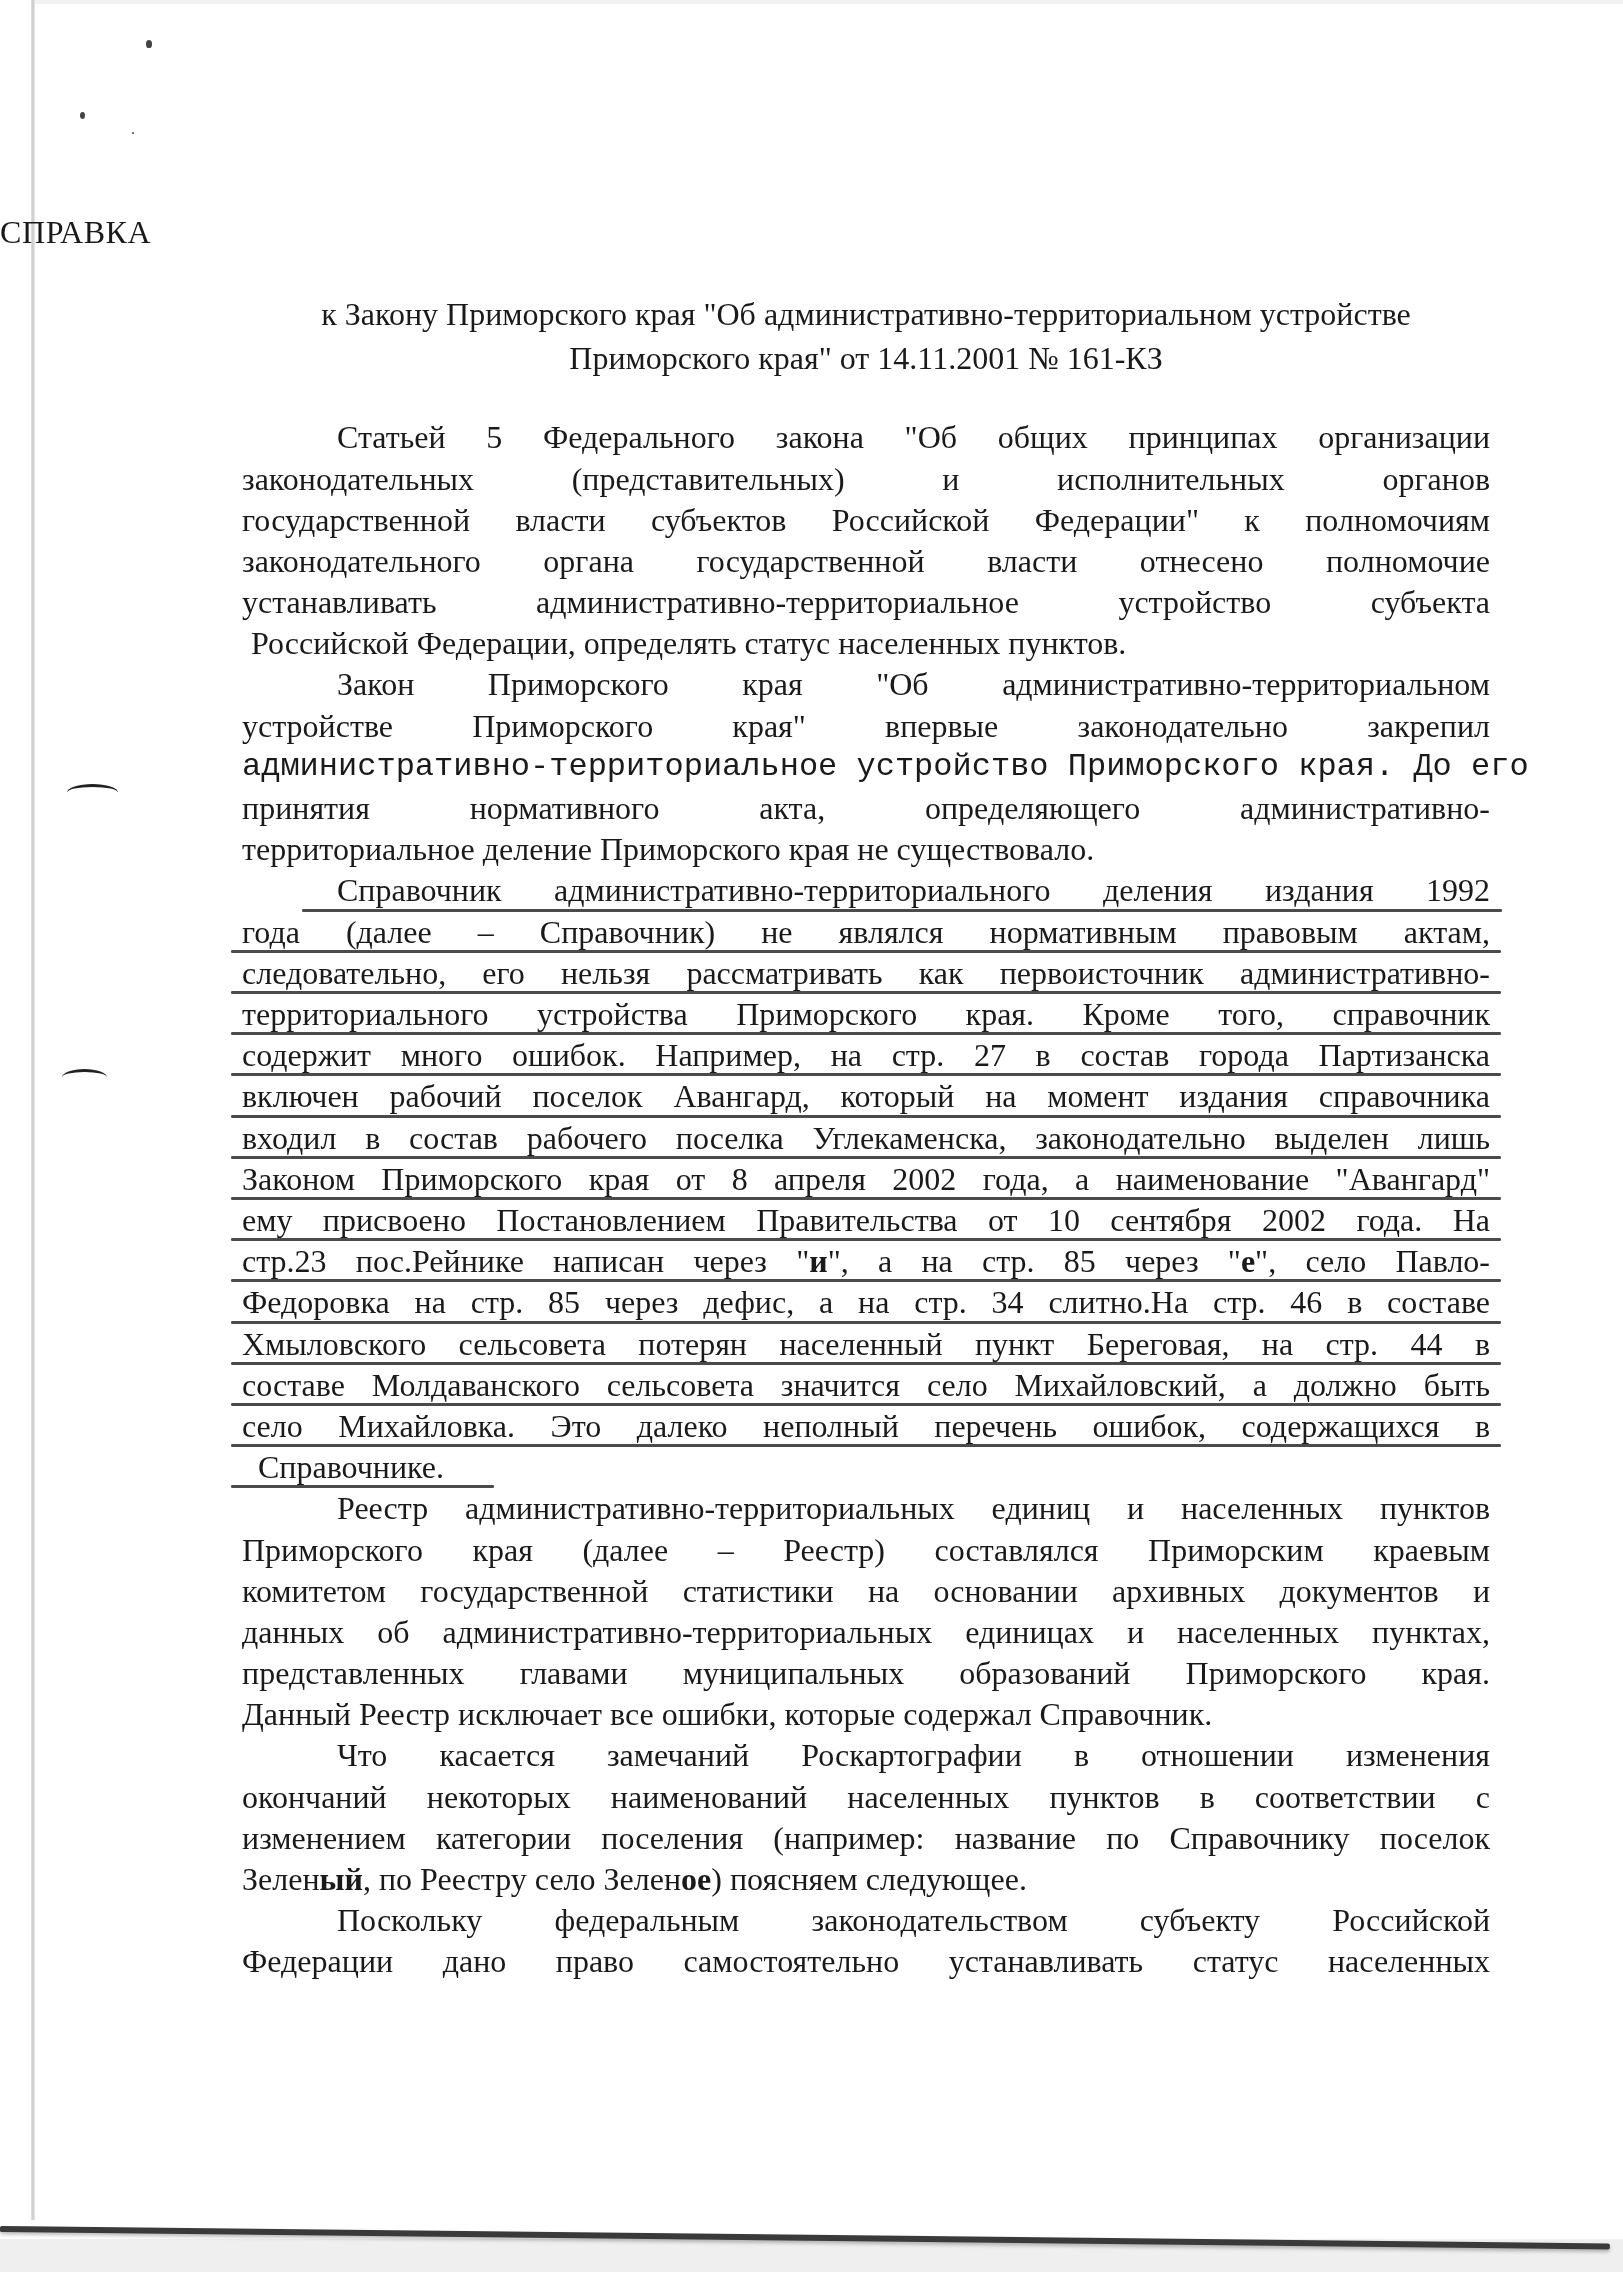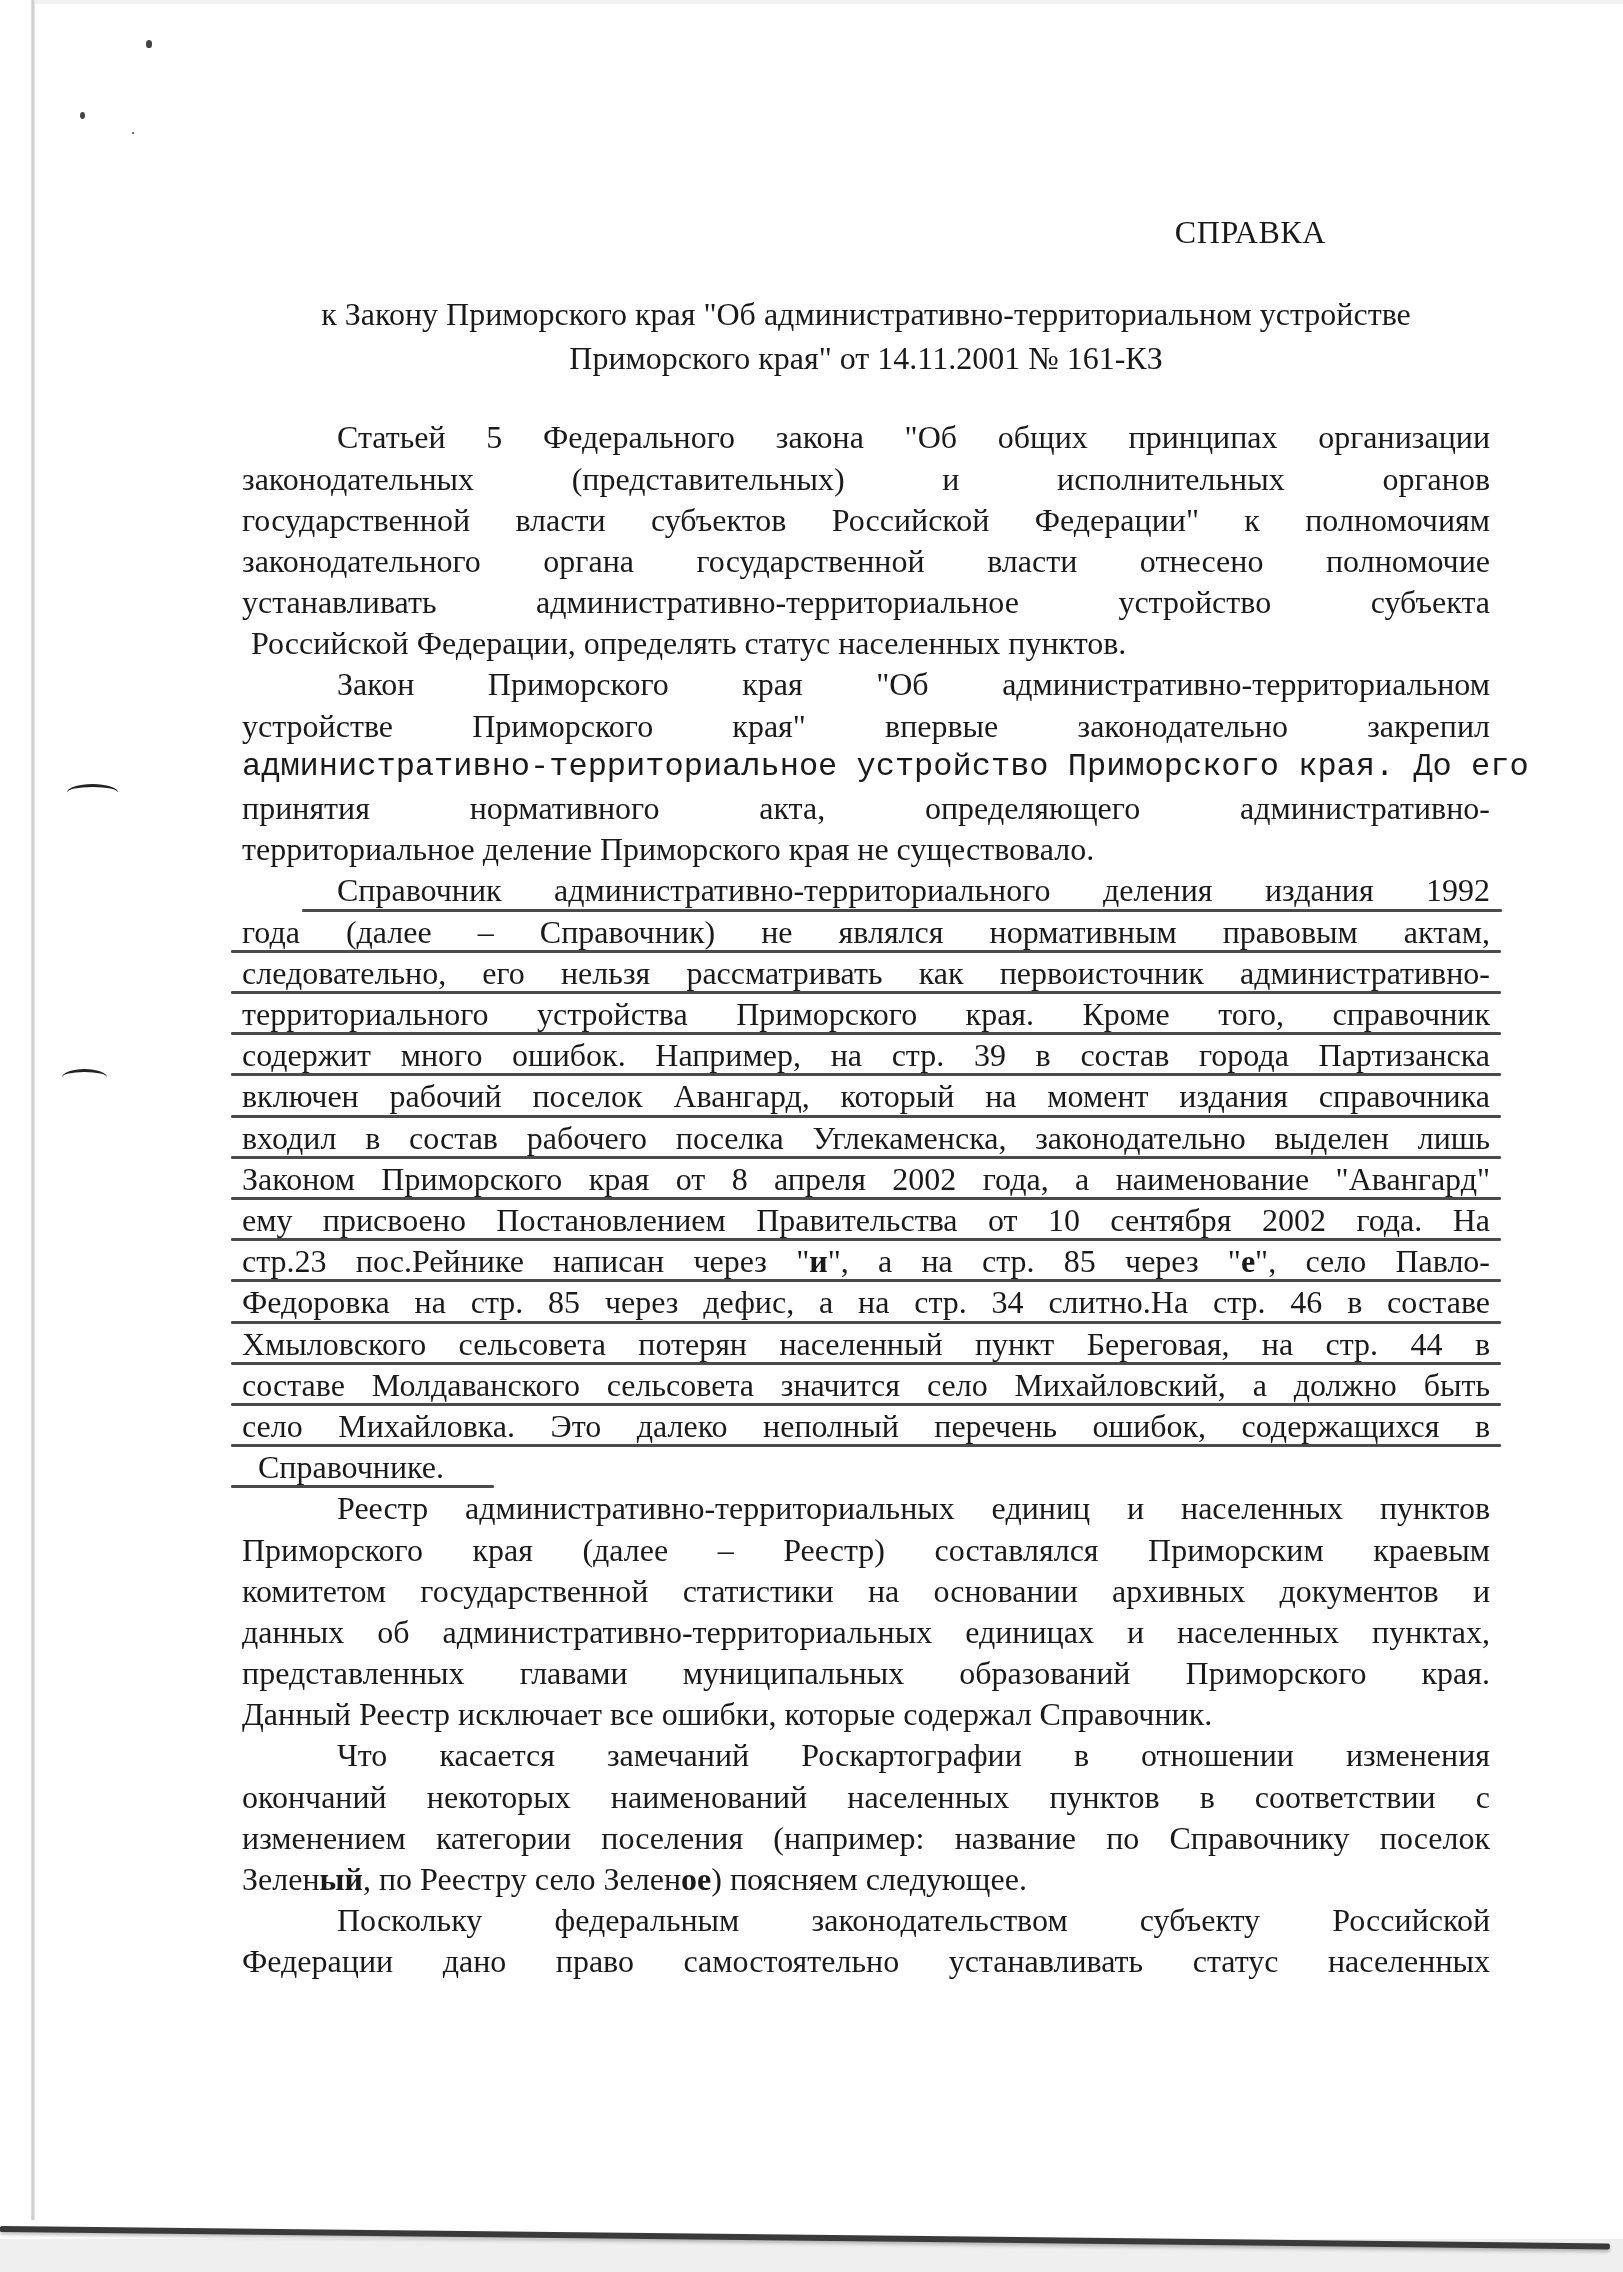--- a/index.html
+++ b/index.html
@@ -24,21 +24,21 @@
   .below-edge {
     position: absolute; left: 0; top: 2239px; width: 1623px; height: 38px;
     background: #efefef;
   }
   .speck { position: absolute; background: #444; border-radius: 50%; }
   .margin-mark {
     position: absolute; width: 51px; height: 14px;
     border-top: 3.2px solid #222; border-radius: 50% 50% 0 0;
   }
   .title {
-    position: absolute; top: 214px; left: 0; width: 1326px; text-align: right;
+    position: absolute; top: 214px; left: 0; width: 1326px; text-align: left;
     font-size: 32px; letter-spacing: 0.6px;
   }
   .subtitle-line {
     position: absolute; left: 242px; width: 1248px; text-align: center;
     font-size: 32px;
   }
   .line {
     position: absolute; left: 242px; width: 1248px;
     font-size: 32px; line-height: 38px; height: 38px; white-space: nowrap;
     text-align: justify; text-align-last: justify;
@@ -86,21 +86,21 @@
     </div>
     <div>
       <div class="line indent" style="top: 871px;">Справочник административно-территориального деления издания 1992</div>
       <div class="ul-line" style="left: 302px; width: 1200px; top: 909px;"></div>
       <div class="line" style="top: 913px;">года (далее – Справочник) не являлся нормативным правовым актам,</div>
       <div class="ul-line" style="left: 231px; width: 1270px; top: 950px;"></div>
       <div class="line" style="top: 954px;">следовательно, его нельзя рассматривать как первоисточник административно-</div>
       <div class="ul-line" style="left: 231px; width: 1270px; top: 991px;"></div>
       <div class="line" style="top: 995px;">территориального устройства Приморского края. Кроме того, справочник</div>
       <div class="ul-line" style="left: 231px; width: 1270px; top: 1032px;"></div>
-      <div class="line" style="top: 1036px;">содержит много ошибок. Например, на стр. 39 в состав города Партизанска</div>
+      <div class="line" style="top: 1036px;">содержит много ошибок. Например, на стр. 27 в состав города Партизанска</div>
       <div class="ul-line" style="left: 231px; width: 1270px; top: 1073px;"></div>
       <div class="line" style="top: 1077px;">включен рабочий поселок Авангард, который на момент издания справочника</div>
       <div class="ul-line" style="left: 231px; width: 1270px; top: 1115px;"></div>
       <div class="line" style="top: 1119px;">входил в состав рабочего поселка Углекаменска, законодательно выделен лишь</div>
       <div class="ul-line" style="left: 231px; width: 1270px; top: 1156px;"></div>
       <div class="line" style="top: 1160px;">Законом Приморского края от 8 апреля 2002 года, а наименование "Авангард"</div>
       <div class="ul-line" style="left: 231px; width: 1270px; top: 1197px;"></div>
       <div class="line" style="top: 1201px;">ему присвоено Постановлением Правительства от 10 сентября 2002 года. На</div>
       <div class="ul-line" style="left: 231px; width: 1270px; top: 1238px;"></div>
       <div class="line" style="top: 1242px;">стр.23 пос.Рейнике написан через "<span class="bold">и</span>", а на стр. 85 через "<span class="bold">е</span>", село Павло-</div>

